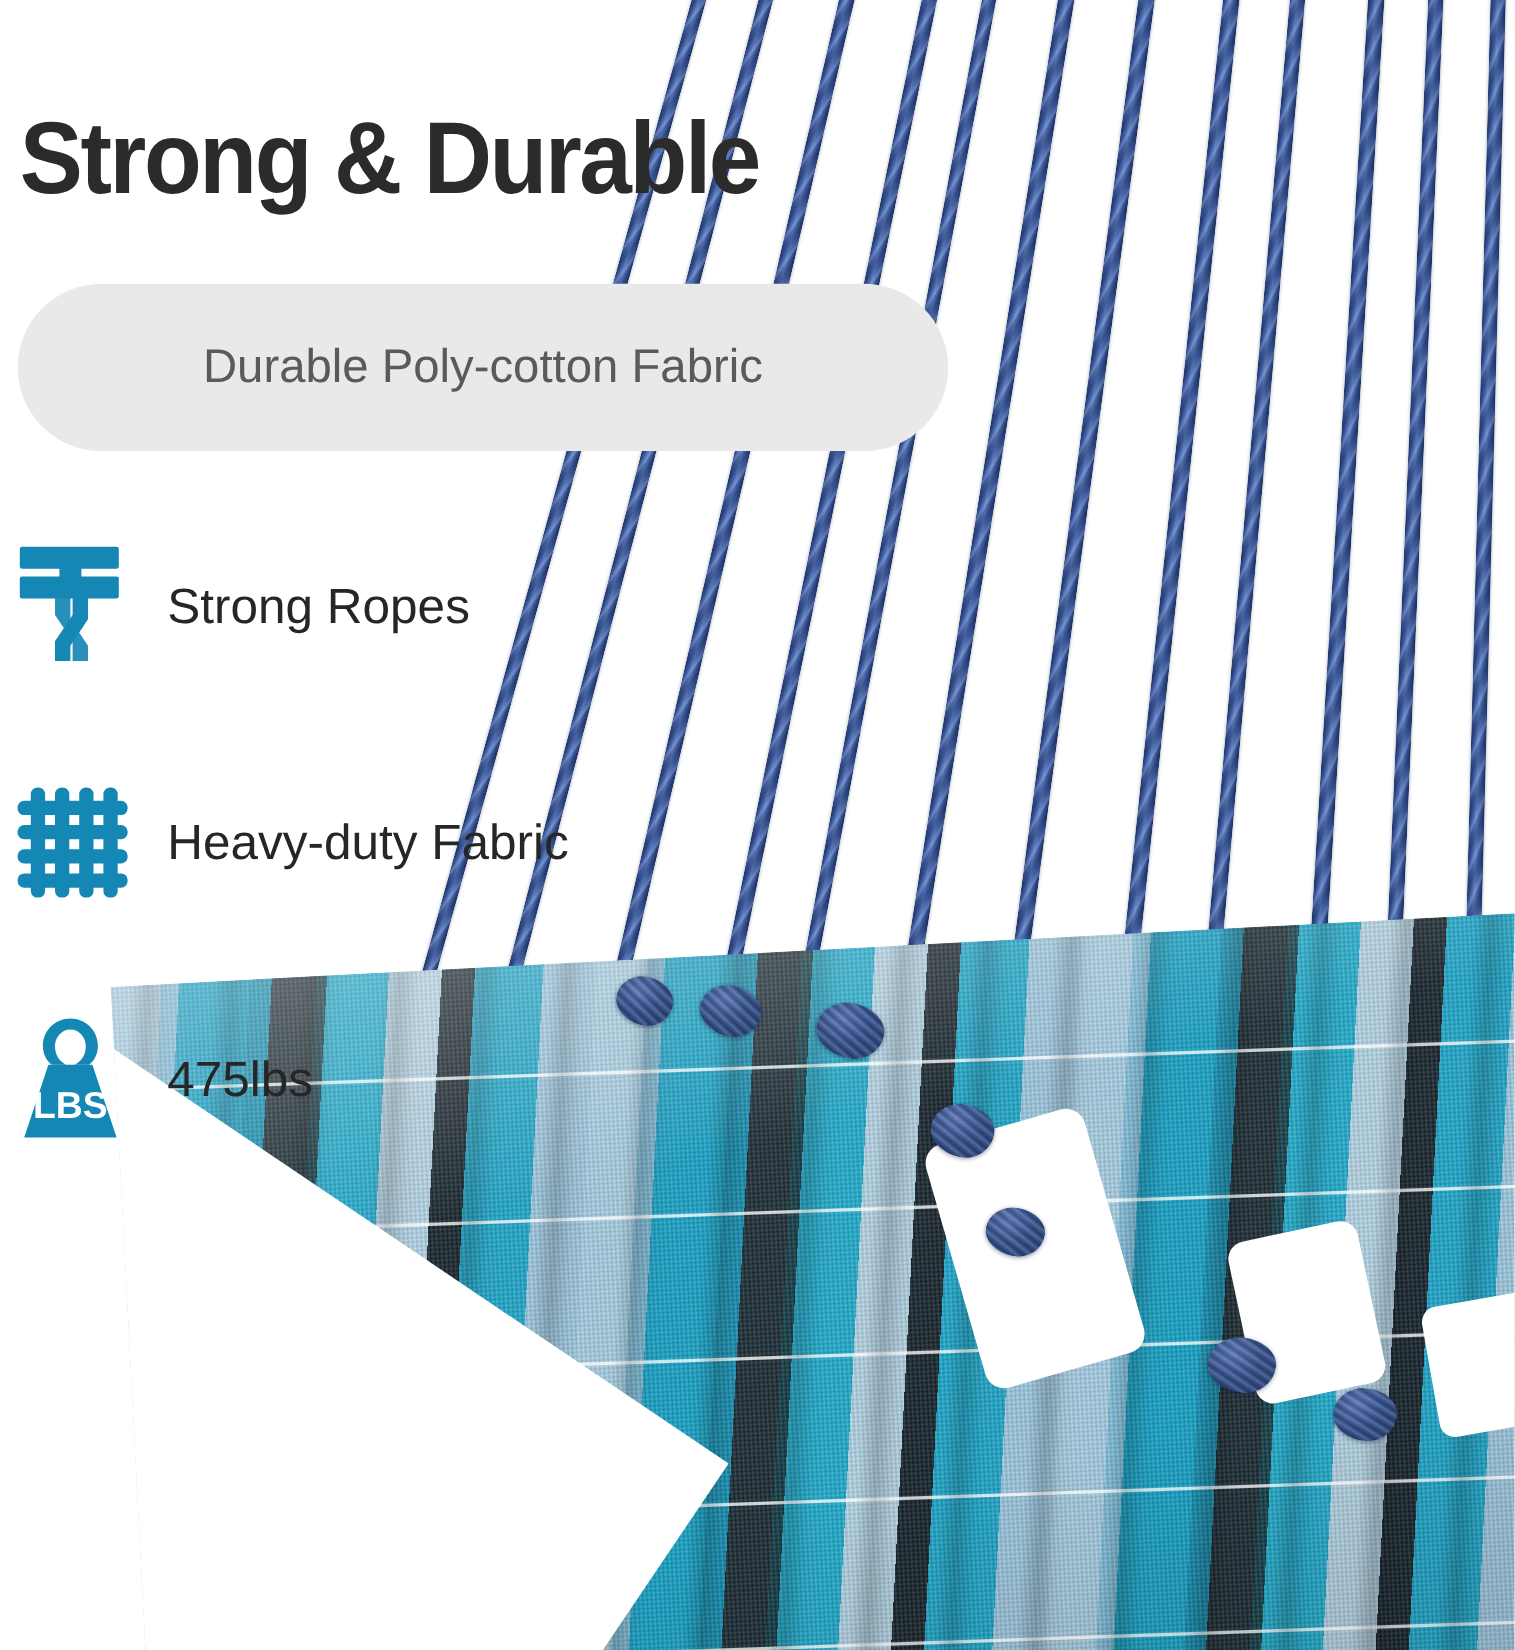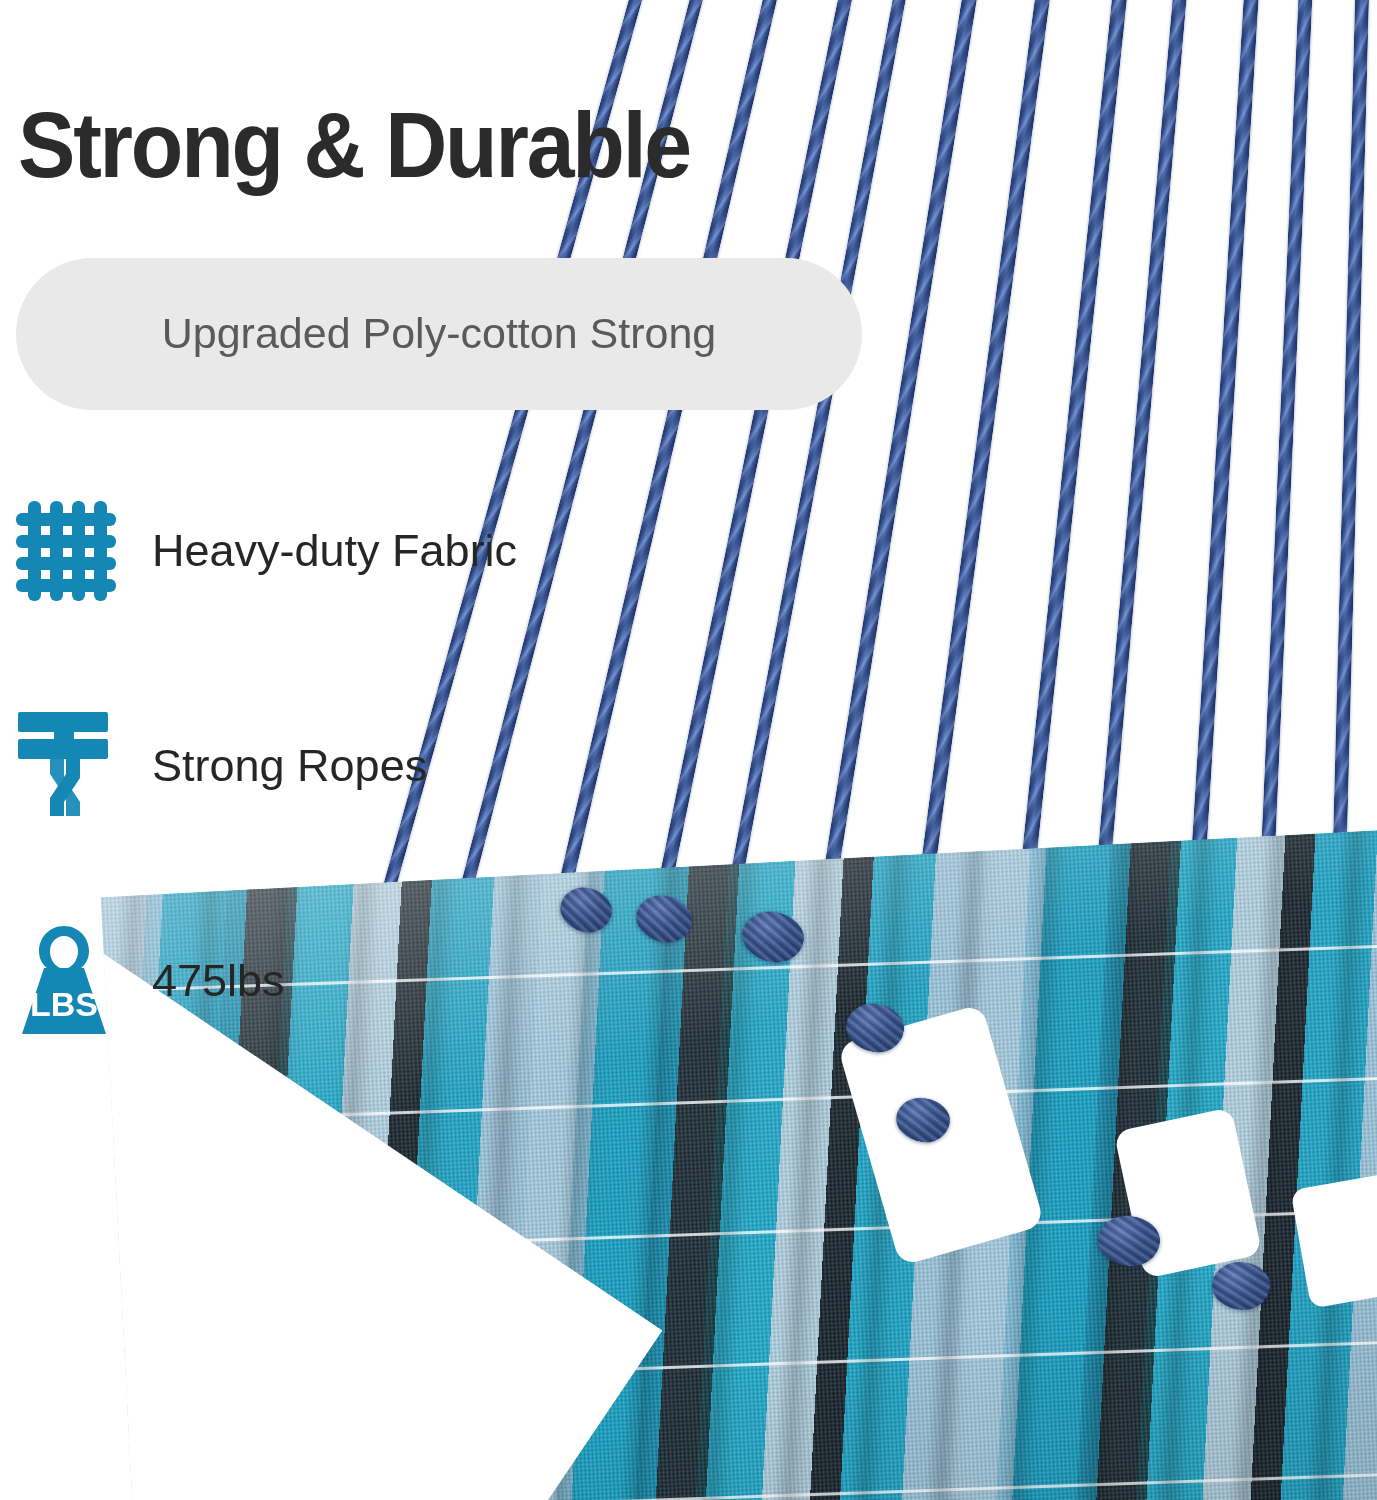--- a/index.html
+++ b/index.html
@@ -288,25 +288,44 @@
     <div class="knot" style="left:1098px; top:1216px; width:62px; height:50px; transform:rotate(6deg);"></div>
     <div class="knot" style="left:1212px; top:1262px; width:58px; height:48px; transform:rotate(4deg);"></div>
   </div>
 
   <div class="content">
 
     <div class="headline">Strong &amp; Durable</div>
 
     <div class="subtitle-pill">
       <div class="subtitle-text">
-        <span>Upgraded Poly-cotton Strong</span><br>
+        <span>Durable Poly-cotton Fabric</span><br>
       </div>
     </div>
 
     <div class="features">
+
+      <div class="feature-row">
+        <div class="feature-icon">
+          <svg width="100" height="120" viewBox="0 0 100 120" aria-hidden="true">
+            <g fill="#1587b5">
+
+              <rect x="4" y="6" width="90" height="20" rx="2"></rect>
+
+              <rect x="40" y="22" width="20" height="12"></rect>
+
+              <rect x="4" y="33" width="90" height="20" rx="2"></rect>
+
+              <path d="M52 52 L52 68 L36 92 L36 110 L50 110 L50 96 L66 72 L66 52 Z"></path>
+              <path d="M36 52 L36 68 L52 92 L52 110 L66 110 L66 96 L50 72 L50 52 Z" opacity="0.92"></path>
+            </g>
+          </svg>
+        </div>
+        <div class="feature-label">Strong Ropes</div>
+      </div>
 
       <div class="feature-row">
         <div class="feature-icon">
           <svg width="104" height="104" viewBox="0 0 104 104" aria-hidden="true">
             <g fill="#1587b5">
 
               <rect x="14" y="2" width="13" height="100" rx="6"></rect>
               <rect x="36" y="2" width="13" height="100" rx="6"></rect>
               <rect x="58" y="2" width="13" height="100" rx="6"></rect>
               <rect x="80" y="2" width="13" height="100" rx="6"></rect>
@@ -316,39 +335,20 @@
               <rect x="2" y="58" width="100" height="13" rx="6"></rect>
               <rect x="2" y="80" width="100" height="13" rx="6"></rect>
             </g>
           </svg>
         </div>
         <div class="feature-label">Heavy-duty Fabric</div>
       </div>
 
       <div class="feature-row">
         <div class="feature-icon">
-          <svg width="100" height="120" viewBox="0 0 100 120" aria-hidden="true">
-            <g fill="#1587b5">
-
-              <rect x="4" y="6" width="90" height="20" rx="2"></rect>
-
-              <rect x="40" y="22" width="20" height="12"></rect>
-
-              <rect x="4" y="33" width="90" height="20" rx="2"></rect>
-
-              <path d="M52 52 L52 68 L36 92 L36 110 L50 110 L50 96 L66 72 L66 52 Z"></path>
-              <path d="M36 52 L36 68 L52 92 L52 110 L66 110 L66 96 L50 72 L50 52 Z" opacity="0.92"></path>
-            </g>
-          </svg>
-        </div>
-        <div class="feature-label">Strong Ropes</div>
-      </div>
-
-      <div class="feature-row">
-        <div class="feature-icon">
           <svg width="100" height="114" viewBox="0 0 100 114" aria-hidden="true">
             <g fill="#1587b5">
 
               <path d="M50 2 C36 2 25 13 25 27 C25 34 28 40 33 44 L46 44 C40 41 36 35 36 27
                        C36 19 42 12 50 12 C58 12 64 19 64 27 C64 35 60 41 54 44 L67 44
                        C72 40 75 34 75 27 C75 13 64 2 50 2 Z"></path>
 
               <path d="M30 44 L70 44 L92 110 L8 110 Z"></path>
             </g>
             <text x="50" y="92" text-anchor="middle" font-family="Liberation Sans, sans-serif" font-size="34" font-weight="bold" fill="#ffffff">LBS</text>

